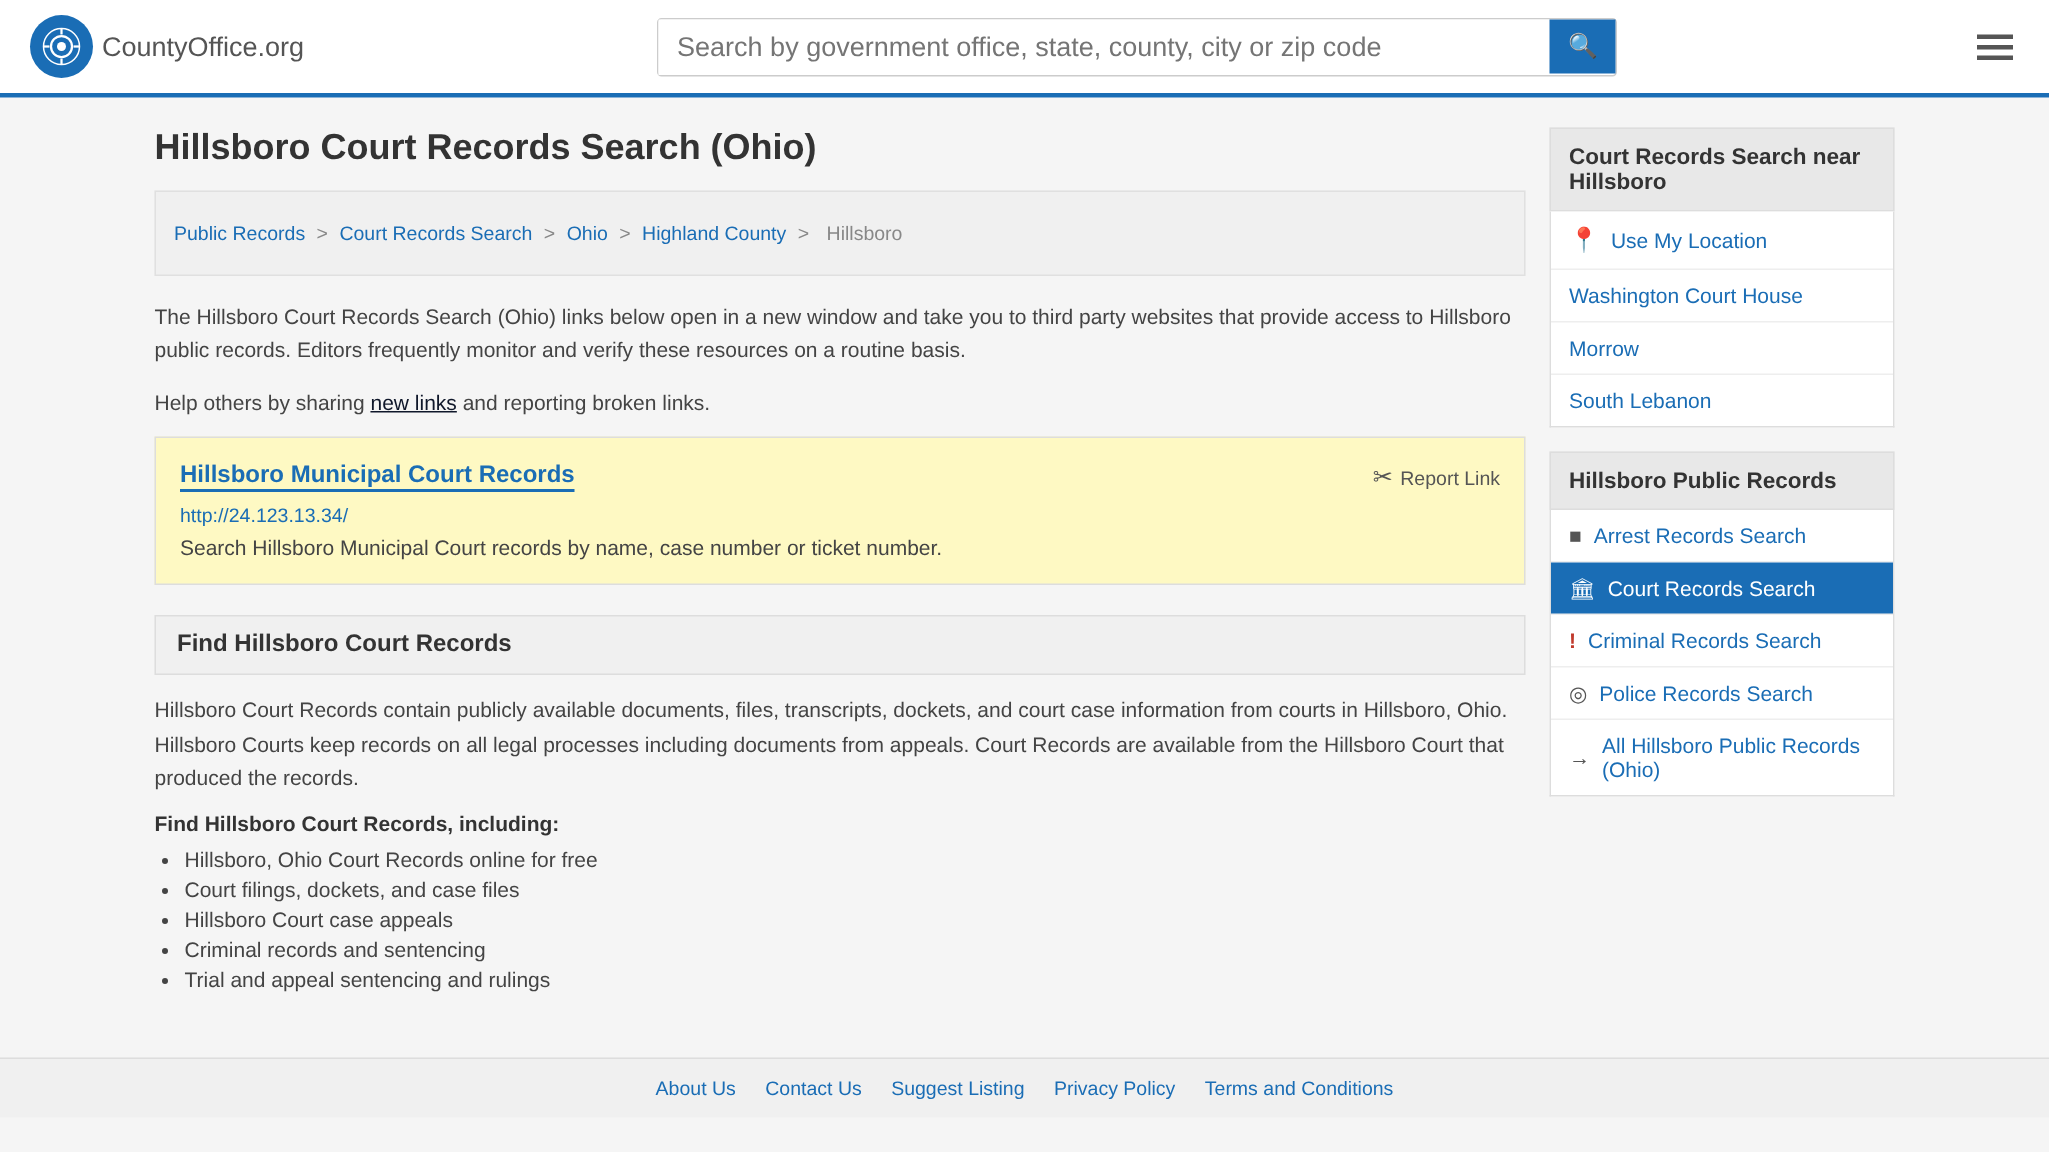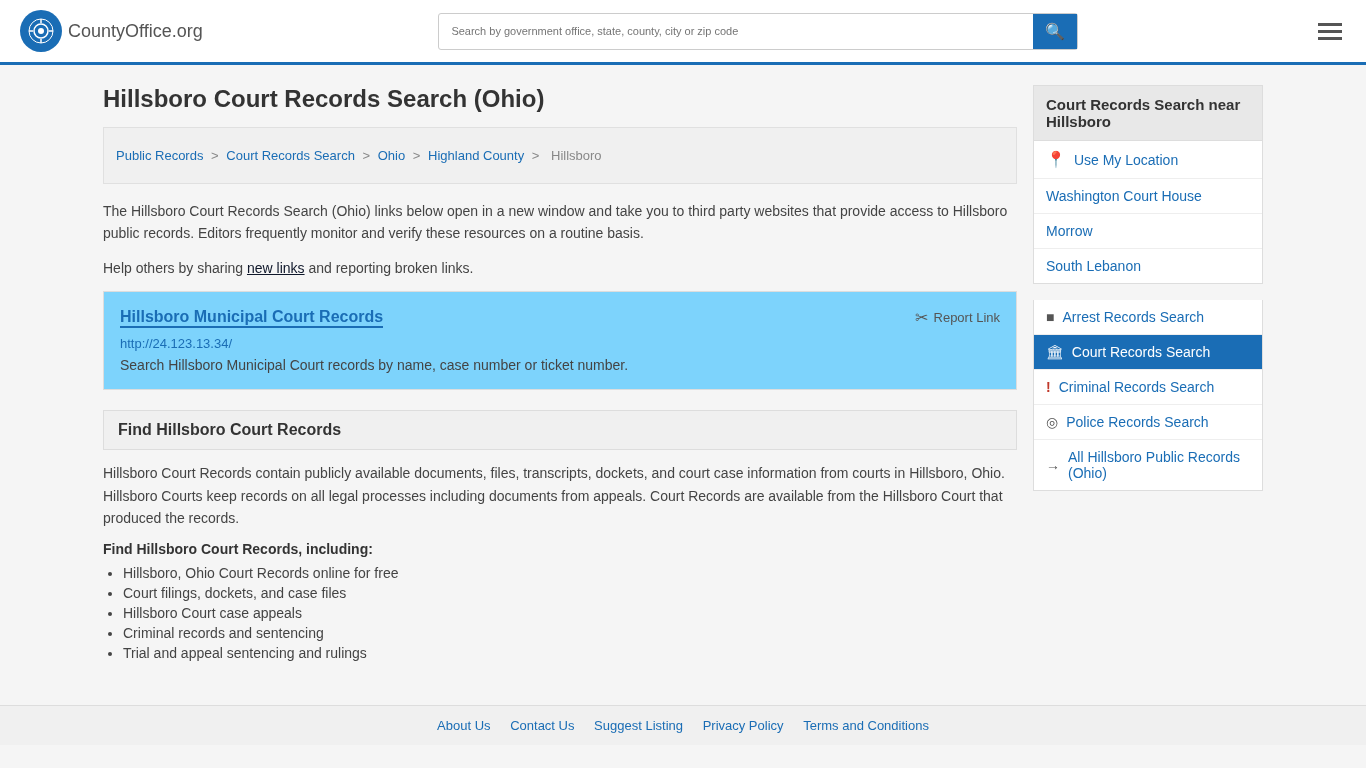--- a/index.html
+++ b/index.html
@@ -44,21 +44,21 @@
       margin: 0 30px;
       border: 1px solid #ccc;
       border-radius: 3px;
       background: #fff;
     }
     .search-input {
       flex: 1;
       border: none;
       outline: none;
       padding: 8px 12px;
-      font-size: 11px;
+      font-size: 18px;
       color: #999;
     }
     .search-btn {
       background: #1a6db5;
       border: none;
       padding: 8px 12px;
       cursor: pointer;
       color: white;
       font-size: 16px;
     }
@@ -127,21 +127,21 @@
       color: #444;
     }
     .description a {
       color: #0f172a;
       text-decoration: underline;
     }
 
     
     .record-card {
       border: 1px solid #ddd;
-      background: #7dd3fc;
+      background: #fef9c3;
       margin-bottom: 20px;
       padding: 16px;
     }
     .record-card-header {
       display: flex;
       justify-content: space-between;
       align-items: flex-start;
     }
     .record-link {
       font-size: 16px;
@@ -370,20 +370,21 @@
         <a class="nearby-item" href="#">
           <span>Morrow</span>
         </a>
         <a class="nearby-item" href="#">
           <span>South Lebanon</span>
         </a>
       </div>
     </div>
 
     <div class="sidebar-section">
+      <div class="sidebar-section-title">Hillsboro Public Records</div>
       <div class="sidebar-items">
         <a class="sidebar-item" href="#">
           <span class="item-icon">■</span>
           <span>Arrest Records Search</span>
         </a>
         <a class="sidebar-item active" href="#">
           <span class="item-icon">🏛</span>
           <span>Court Records Search</span>
         </a>
         <a class="sidebar-item" href="#">

